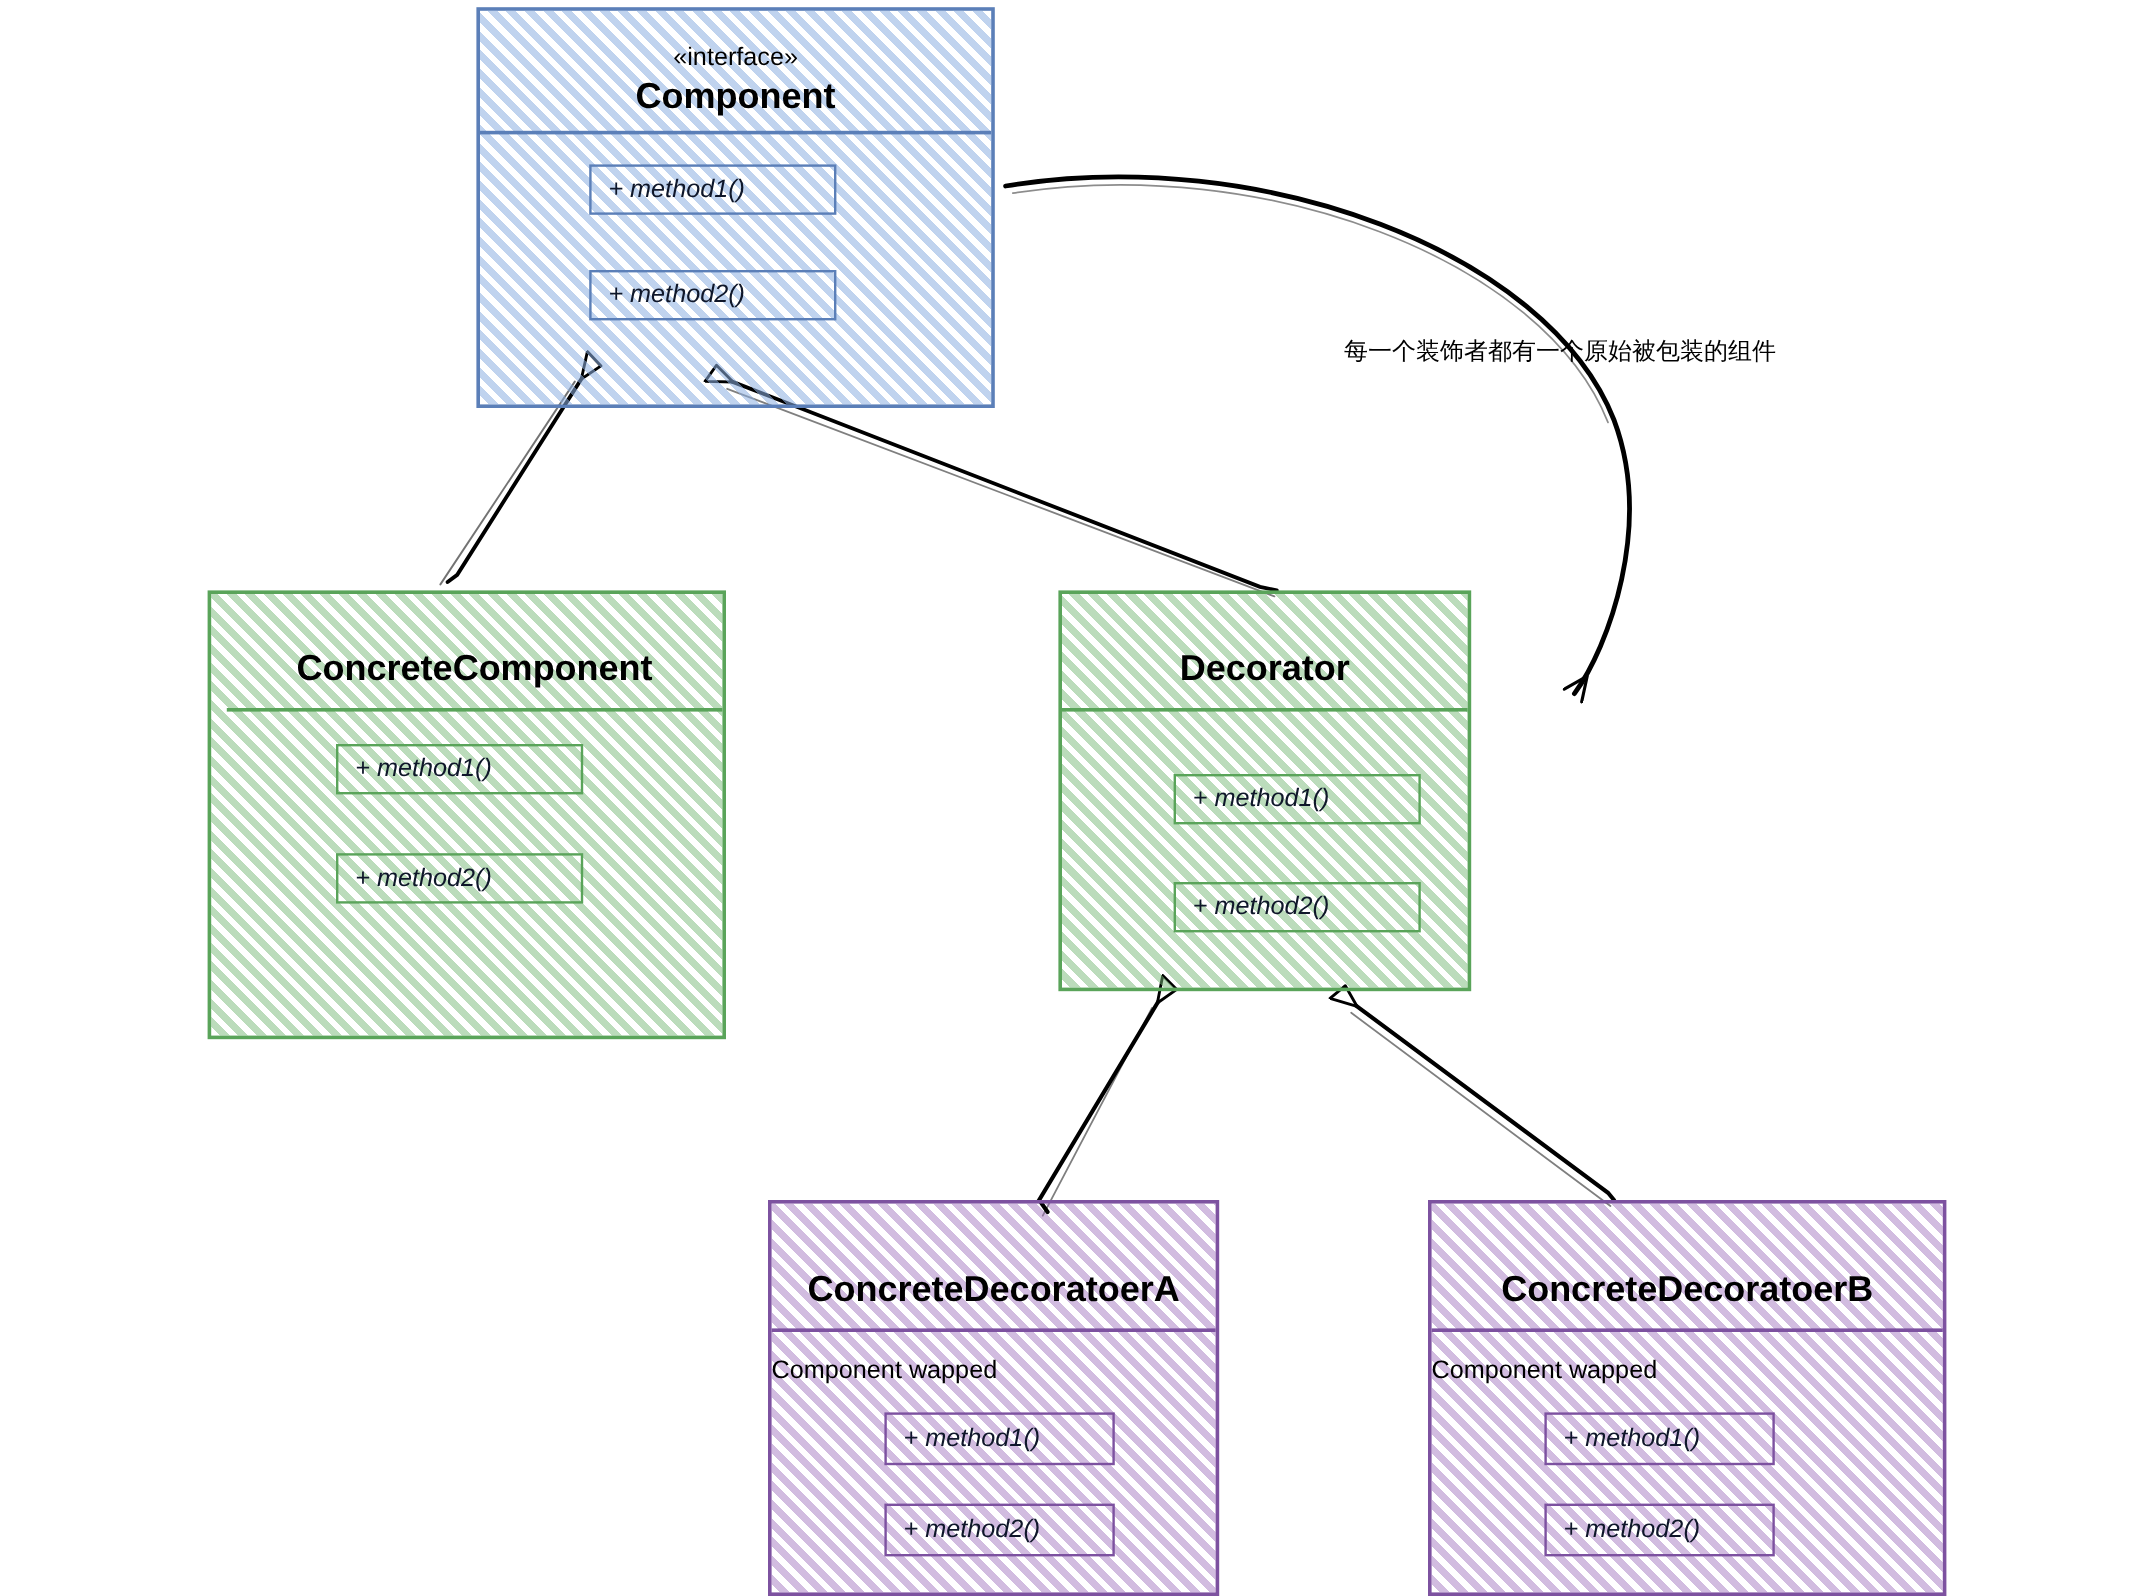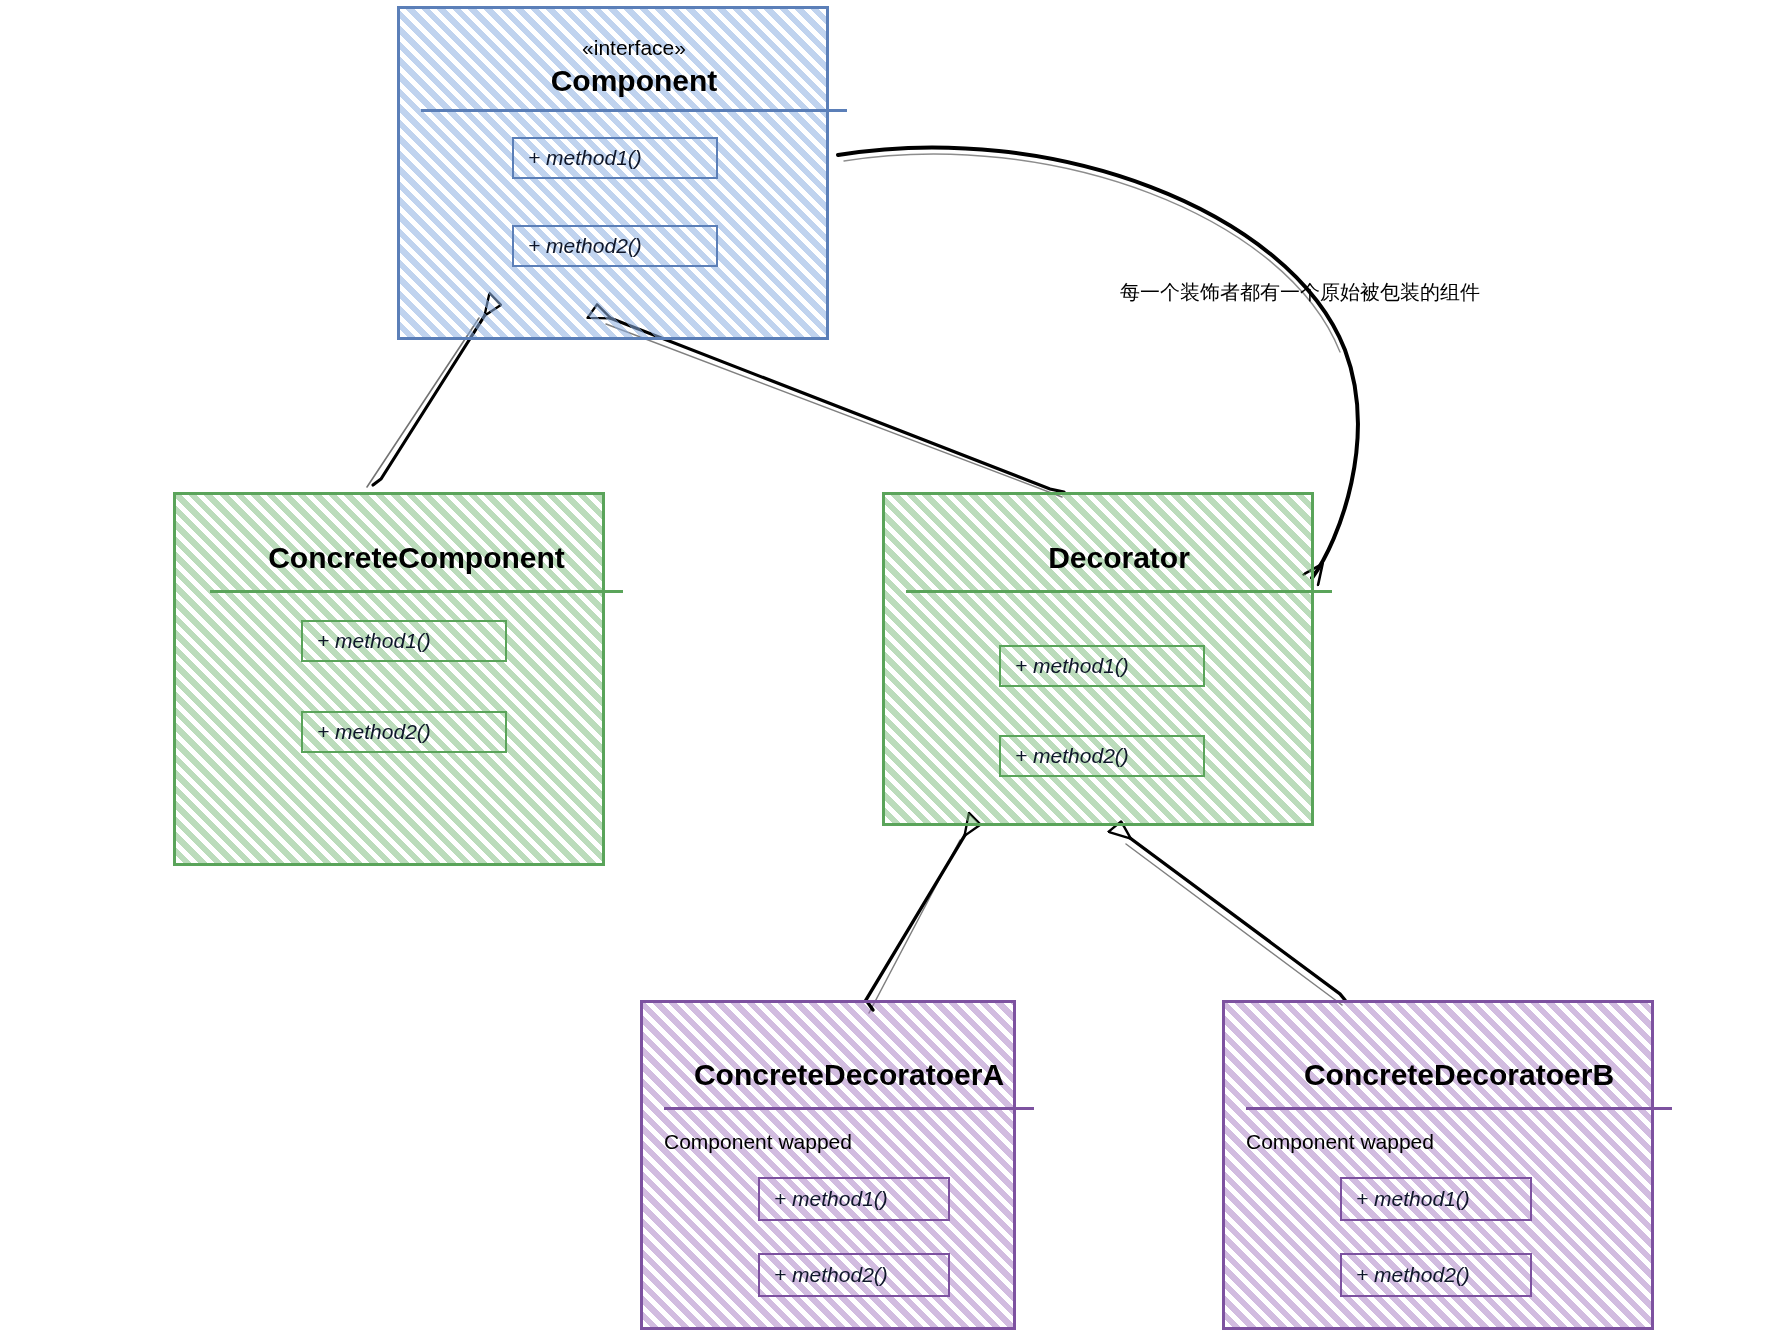--- a/index.html
+++ b/index.html
@@ -35,21 +35,20 @@
     inset: 0;
     pointer-events: none;
     z-index: 0;
   }
   .uml-box .inner {
     position: relative;
     z-index: 1;
     width: 100%;
     height: 100%;
     box-sizing: border-box;
-    margin-left: 21px;
   }
 
   .box-blue   { border-color: #5b7fb8; }
   .box-green  { border-color: #5aa45a; }
   .box-purple { border-color: #7d52a0; }
 
   .hatch-blue {
     background-image: repeating-linear-gradient(
       45deg,
       rgba(140,175,225,0.00) 0px,
@@ -205,21 +204,21 @@
   <div class="inner">
     <div class="class-header" style="top:43px;">
       <div class="class-name">ConcreteComponent</div>
     </div>
     <div class="separator sep-green" style="left:0; right:0; top:95px;"></div>
     <div class="method method-green" style="left:91px; top:125px; width:206px; height:42px;">+ method1()</div>
     <div class="method method-green" style="left:91px; top:216px; width:206px; height:42px;">+ method2()</div>
   </div>
 </div>
 
-<div class="uml-box box-green" style="left:882px; top:492px; width:432px; height:334px;">
+<div class="uml-box box-green" style="left:882px; top:492px; width:344px; height:334px;">
   <div class="hatch hatch-green"></div>
   <div class="inner">
     <div class="class-header" style="top:43px;">
       <div class="class-name">Decorator</div>
     </div>
     <div class="separator sep-green" style="left:0; right:0; top:95px;"></div>
     <div class="method method-green" style="left:93px; top:150px; width:206px; height:42px;">+ method1()</div>
     <div class="method method-green" style="left:93px; top:240px; width:206px; height:42px;">+ method2()</div>
   </div>
 </div>
@@ -230,21 +229,21 @@
     <div class="class-header" style="top:52px;">
       <div class="class-name">ConcreteDecoratoerA</div>
     </div>
     <div class="separator sep-purple" style="left:0; right:0; top:104px;"></div>
     <div class="field-text" style="top:127px;">Component wapped</div>
     <div class="method method-purple" style="left:94px; top:174px; width:192px; height:44px;">+ method1()</div>
     <div class="method method-purple" style="left:94px; top:250px; width:192px; height:44px;">+ method2()</div>
   </div>
 </div>
 
-<div class="uml-box box-purple" style="left:1222px; top:1000px; width:432px; height:330px;">
+<div class="uml-box box-purple" style="left:1190px; top:1000px; width:432px; height:330px;">
   <div class="hatch hatch-purple"></div>
   <div class="inner">
     <div class="class-header" style="top:52px;">
       <div class="class-name">ConcreteDecoratoerB</div>
     </div>
     <div class="separator sep-purple" style="left:0; right:0; top:104px;"></div>
     <div class="field-text" style="top:127px;">Component wapped</div>
     <div class="method method-purple" style="left:94px; top:174px; width:192px; height:44px;">+ method1()</div>
     <div class="method method-purple" style="left:94px; top:250px; width:192px; height:44px;">+ method2()</div>
   </div>

